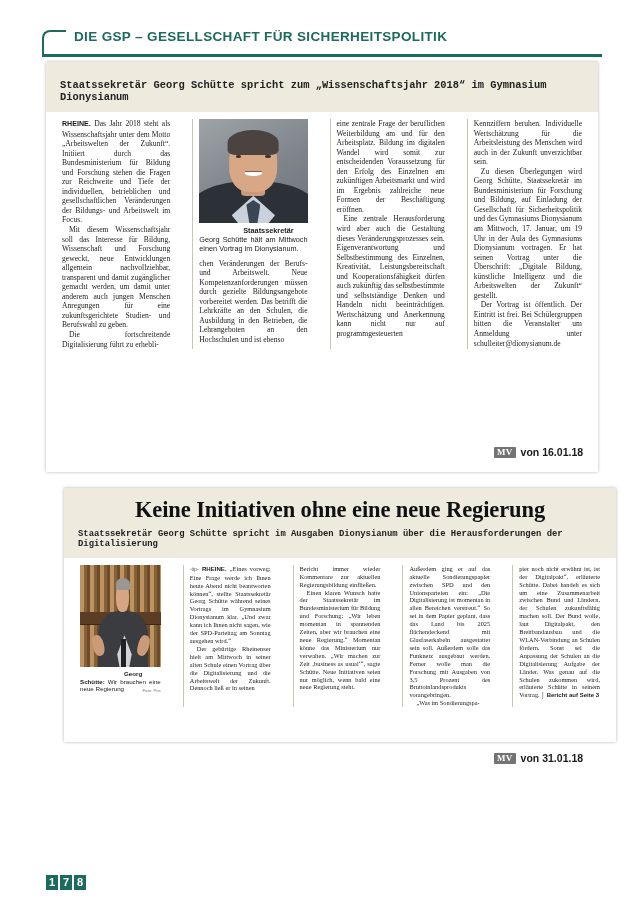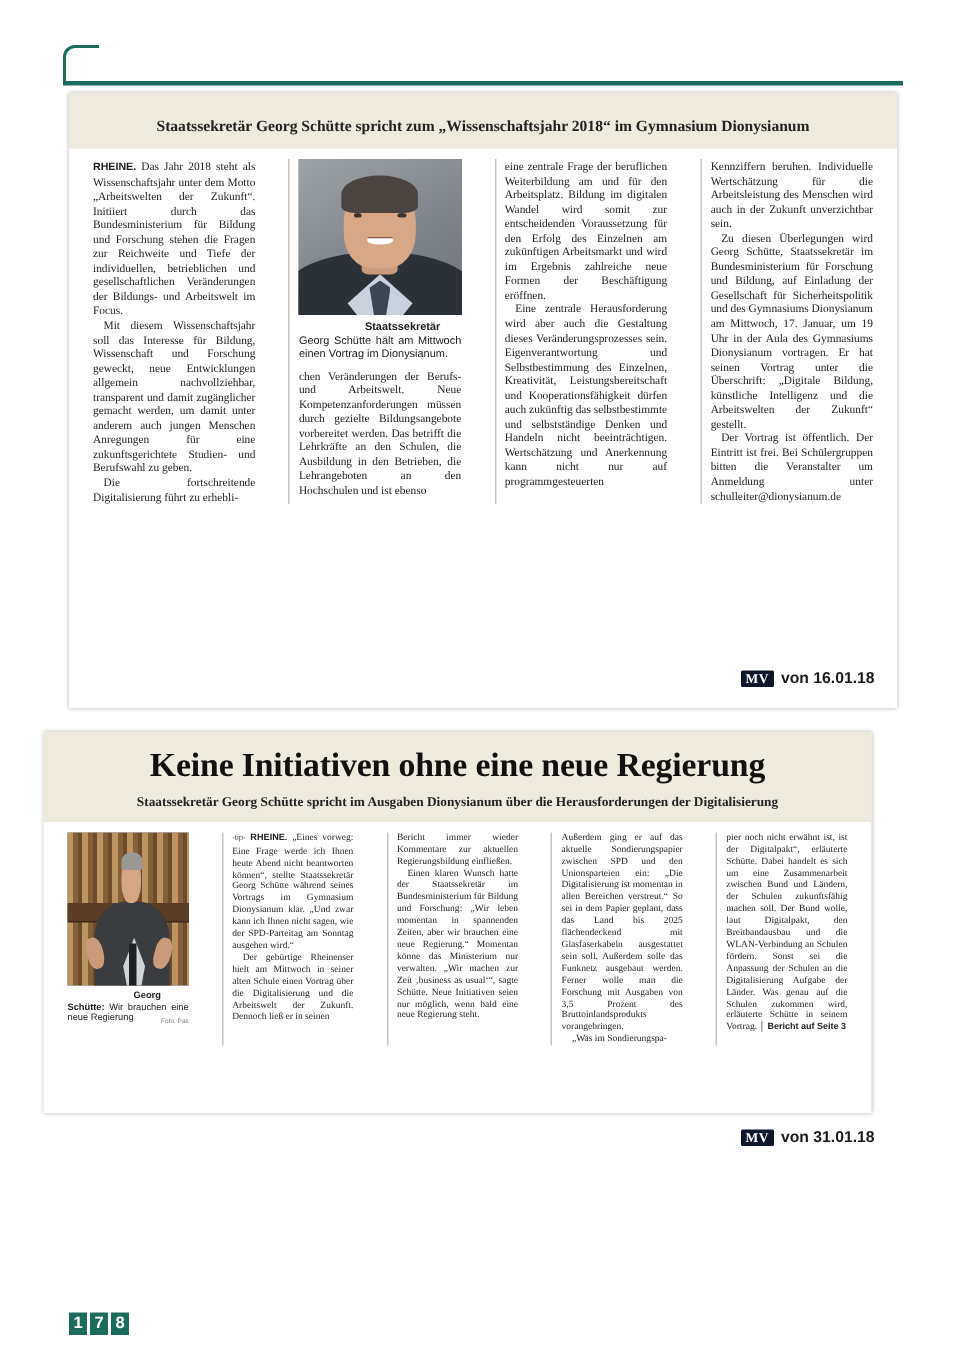--- a/index.html
+++ b/index.html
@@ -54,39 +54,38 @@
     white-space: nowrap;
   }
 
   
   .article {
     position: absolute;
     background: #ffffff;
     box-shadow: 0 0 3px rgba(0,0,0,0.30);
   }
   #article-1 { left: 46px; top: 62px;  width: 552px; height: 410px; }
-  #article-2 { left: 29px; top: 488px; width: 552px; height: 254px; }
+  #article-2 { left: 64px; top: 488px; width: 552px; height: 254px; }
 
   .art-headbox {
     background: #efeade;
     padding: 10px 14px 9px 14px;
   }
   .art-title {
     text-align: center;
     font-family: "Liberation Serif", serif;
     font-weight: bold;
     color: #111;
     line-height: 1.06;
   }
   #article-1 .art-title { font-size: 27.5px; letter-spacing: -0.2px; }
   #article-2 .art-title { font-size: 22.5px; letter-spacing: -0.1px; }
 
   .art-sub {
-    text-align: center;
-    font-family: Liberation Serif, serif;
+    font-family: Liberation Mono, monospace;
     font-weight: bold;
     color: #222;
     margin-top: 7px;
   }
   #article-1 .art-sub { font-size: 10.4px; }
   #article-2 .art-sub { font-size: 8.9px; }
 
   .art-body {
     padding: 7px 10px 8px 10px;
     position: relative;
@@ -151,21 +150,21 @@
   
   .mv-line {
     position: absolute;
     display: flex;
     align-items: center;
     gap: 5px;
   }
   #mv-badge-1 { left: 494px; top: 446px; }
   #mv-badge-2 { left: 494px; top: 752px; }
   .mv-logo {
-    background: #0f172a;
+    background: #737373;
     color: #ffffff;
     font-family: "Liberation Serif", serif;
     font-weight: bold;
     font-size: 9px;
     line-height: 11px;
     padding: 0 3px;
     letter-spacing: 0.3px;
     border-radius: 1px;
   }
   .mv-text {
@@ -233,20 +232,21 @@
   .og-hair { position:absolute; left:44.5%; top:13%; width:17.5%; height:12%; background:#9a9893; border-radius:50% 50% 10% 10%; }
   .og-hand { position:absolute; width:13%; height:21%; background:#cb9a78; border-radius:40% 45% 45% 40%; bottom:10%; }
   .og-hand.l{ left:16%; transform:rotate(-14deg); }
   .og-hand.r{ right:15%; transform:rotate(16deg); }
 </style>
 </head>
 <body>
 
 <div class="page-header">
   <div class="hdr-corner"></div>
+  <div class="hdr-title">DIE GSP – GESELLSCHAFT FÜR SICHERHEITSPOLITIK</div>
   <div class="hdr-rule"></div>
 </div>
 
 <div class="article" id="article-1">
 
   <div class="art-headbox">
     <div class="art-sub">Staatssekretär Georg Schütte spricht zum „Wissenschaftsjahr 2018“ im Gymnasium Dionysianum</div>
   </div>
 
   <div class="art-body">

